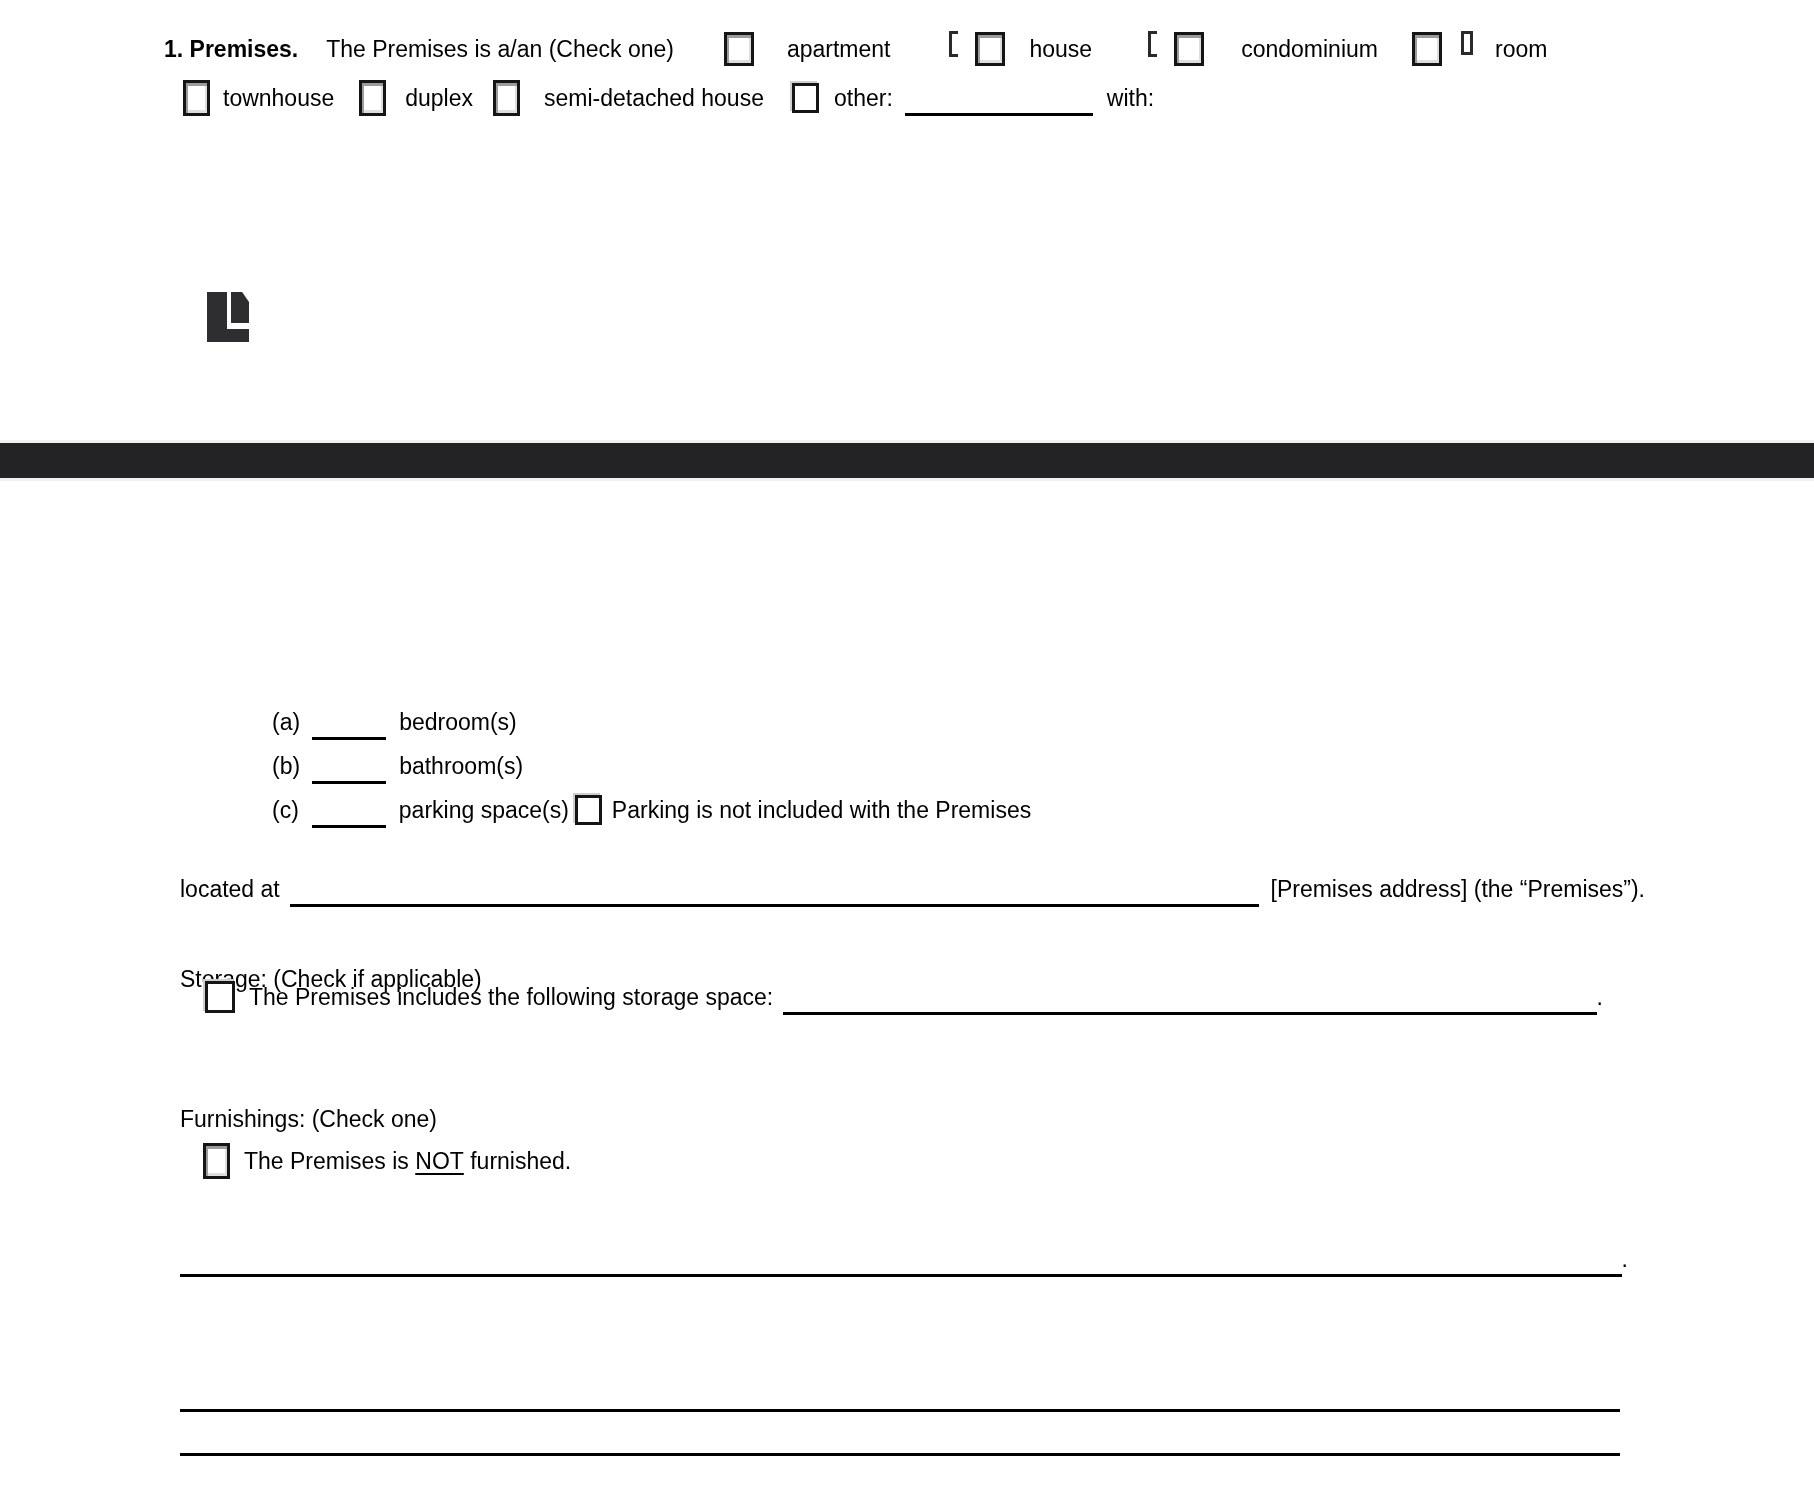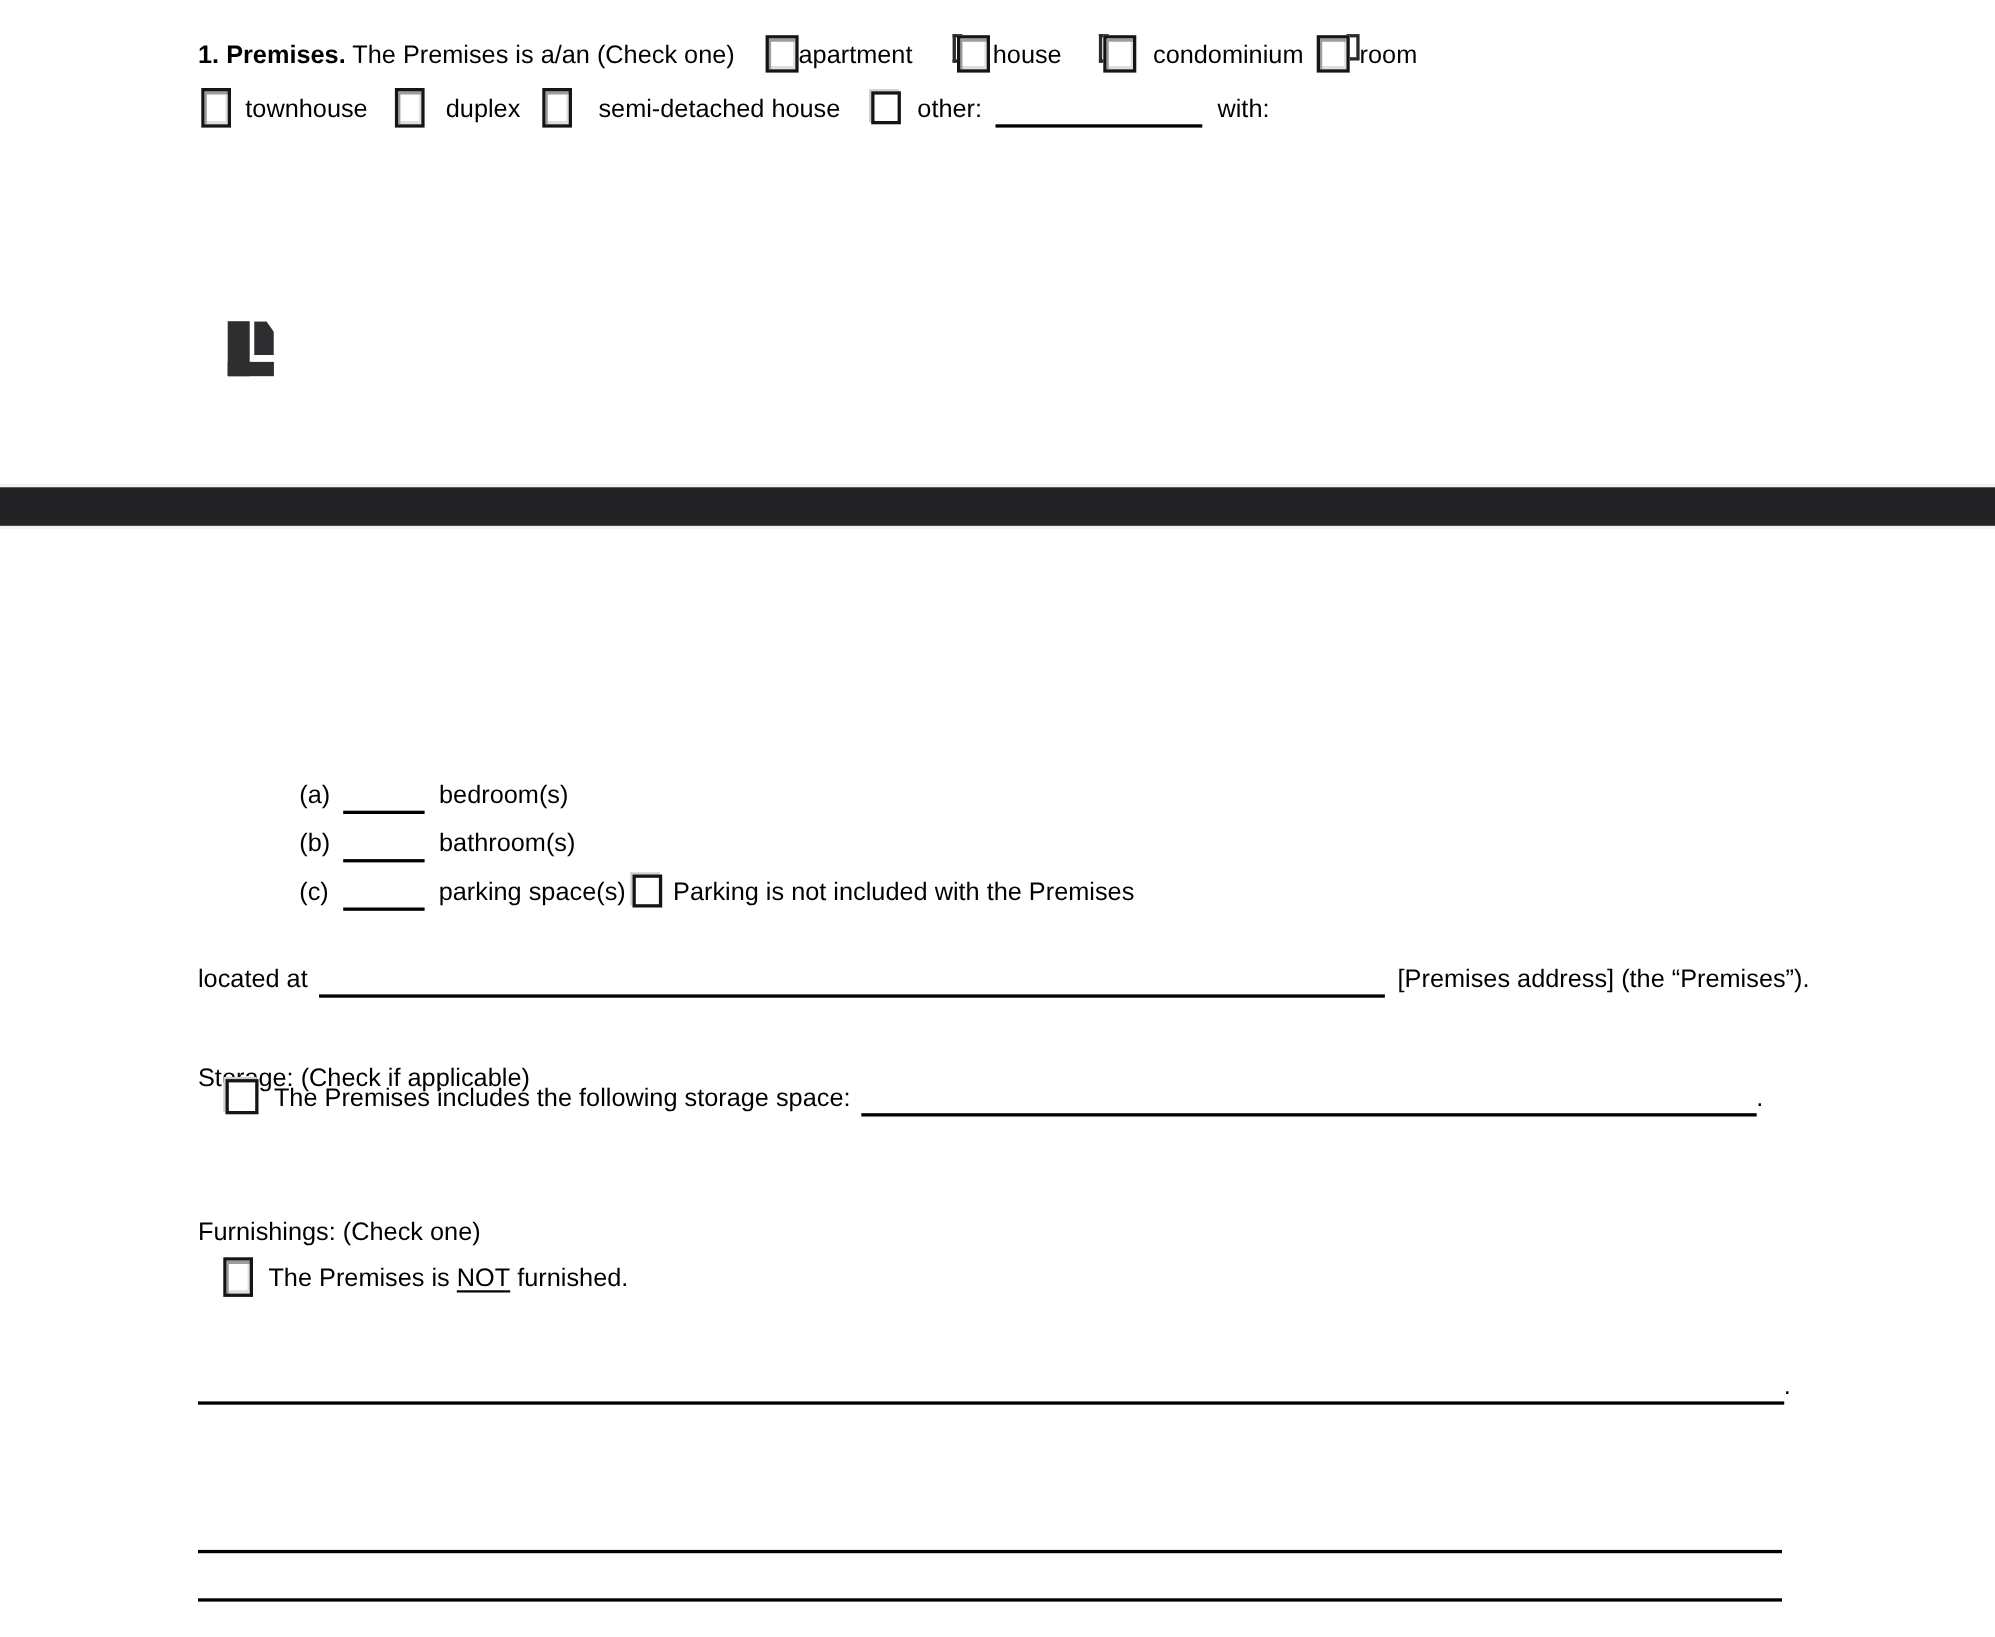--- a/index.html
+++ b/index.html
@@ -87,25 +87,25 @@
   .logo .l-page{
     position:absolute;left:24px;top:0;width:18px;height:31px;background:#2e2e30;
     clip-path:polygon(0 0, 62% 0, 100% 32%, 100% 100%, 0 100%);
   }
 </style>
 </head>
 <body>
 
 <div class="page">
 
-  <div class="row" style="top:30px;left:180px;">
+  <div class="row" style="top:30px;left:164px;gap:22px;">
     <span class="t b">1. Premises.</span>
     <span class="t"> The Premises is a/an (Check one)</span>
     <span class="cb bevel" style="margin-left:28px;"></span>
-    <span class="t" style="">apartment</span>
+    <span class="t" style="margin-left:11px;">apartment</span>
     <span class="artifact-bracket" style="margin-left:36px;"></span>
     <span class="cb bevel"></span>
     <span class="t" style="margin-left:3px;">house</span>
     <span class="artifact-bracket" style="margin-left:34px;"></span>
     <span class="cb bevel"></span>
     <span class="t" style="margin-left:15px;">condominium</span>
     <span class="cb bevel" style="margin-left:12px;"></span>
     <span class="artifact-box"></span>
     <span class="t">room</span>
   </div>

